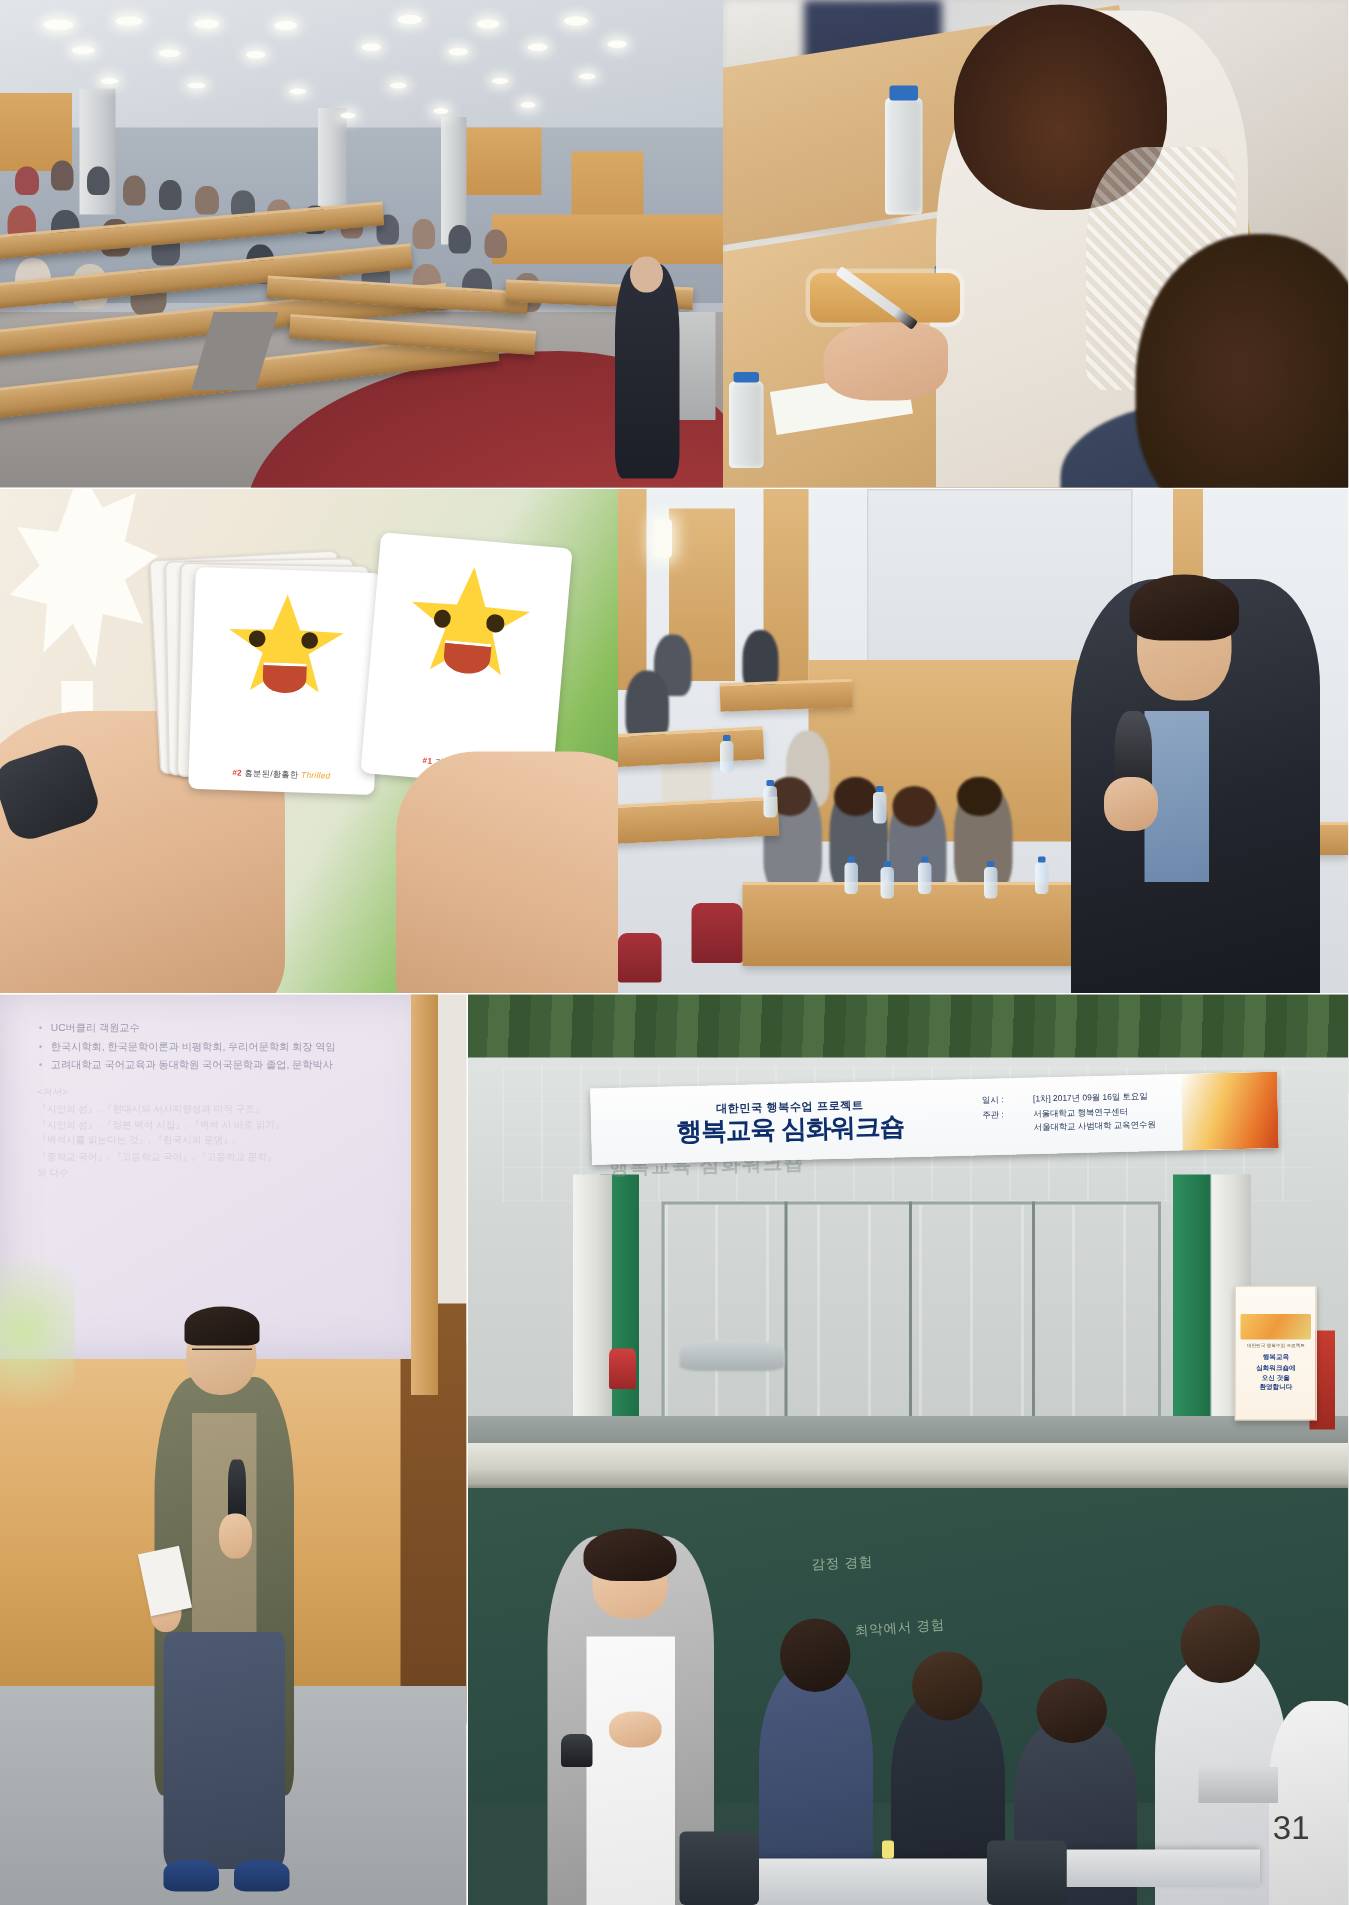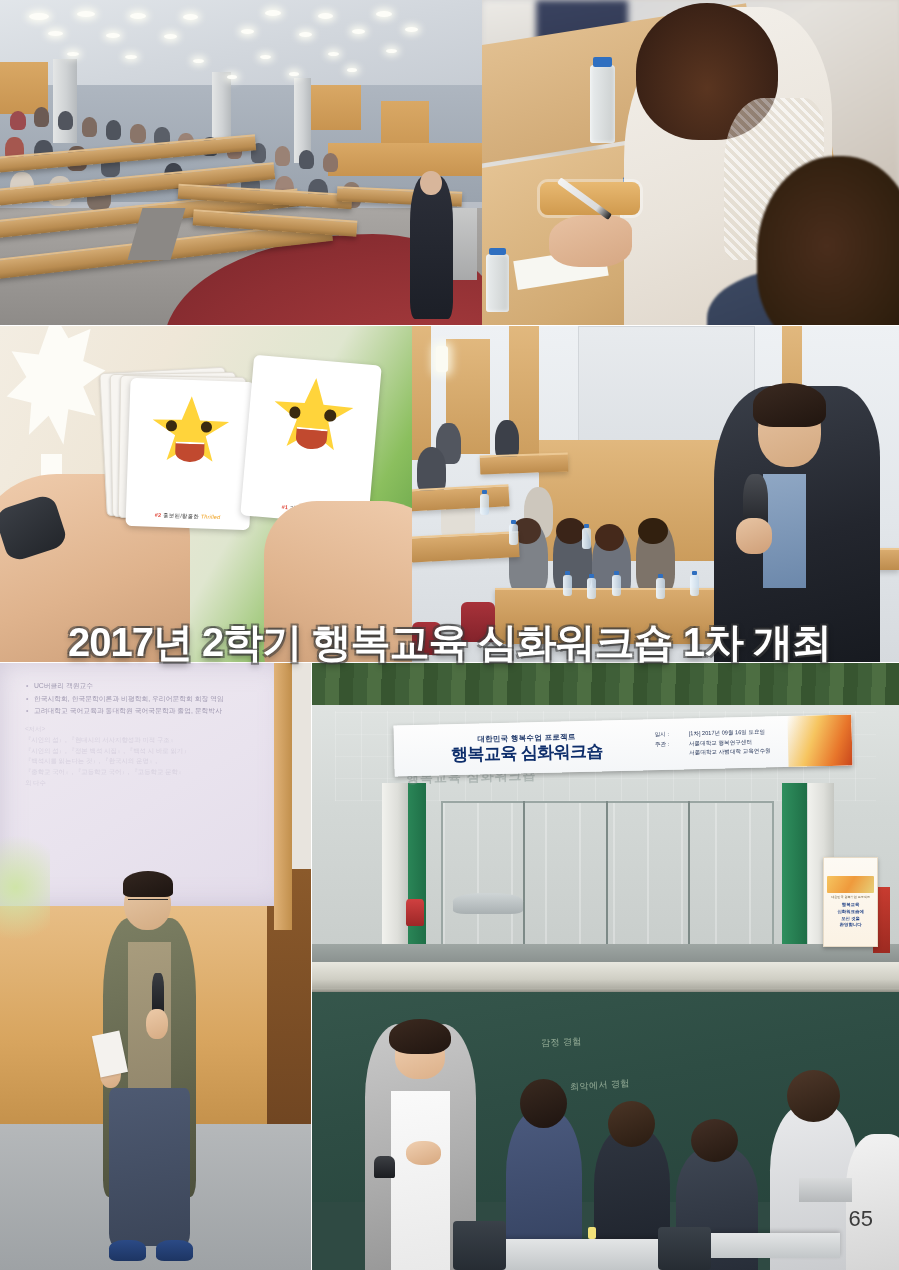--- a/index.html
+++ b/index.html
@@ -490,23 +490,20 @@
 
       <div class="man"></div>
       <div class="man-shirt"></div>
       <div class="man-head"></div>
       <div class="man-hair"></div>
       <div class="mic"></div>
       <div class="man-hand"></div>
     </div>
   </div>
 
-  <div class="titleband">
-    <div class="txt">2017년 2학기 행복교육 심화워크숍 1차 개최</div>
-  </div>
 
   <div class="photo p5">
     <div class="scene">
       <div class="wall"></div>
       <div class="wall-door"></div>
       <div class="floor"></div>
       <div class="screen"></div>
       <div class="greenlight"></div>
       <div class="screen-frame"></div>
 
@@ -628,15 +625,15 @@
 
       <div class="desk" style="left:30%;bottom:0;width:34%;height:10%;"></div>
       <div class="desk" style="left:68%;bottom:4%;width:22%;height:8%;"></div>
       <div class="chairback" style="left:24%;bottom:0;width:9%;height:16%;"></div>
       <div class="chairback" style="left:59%;bottom:0;width:9%;height:14%;"></div>
       <div class="cup" style="left:47%;bottom:10%;"></div>
       <div class="laptop" style="left:83%;bottom:22%;width:9%;height:8%;"></div>
     </div>
   </div>
 
-  <div class="pagenum">65</div>
+  <div class="pagenum">31</div>
 
 </div>
 
 </body></html>

